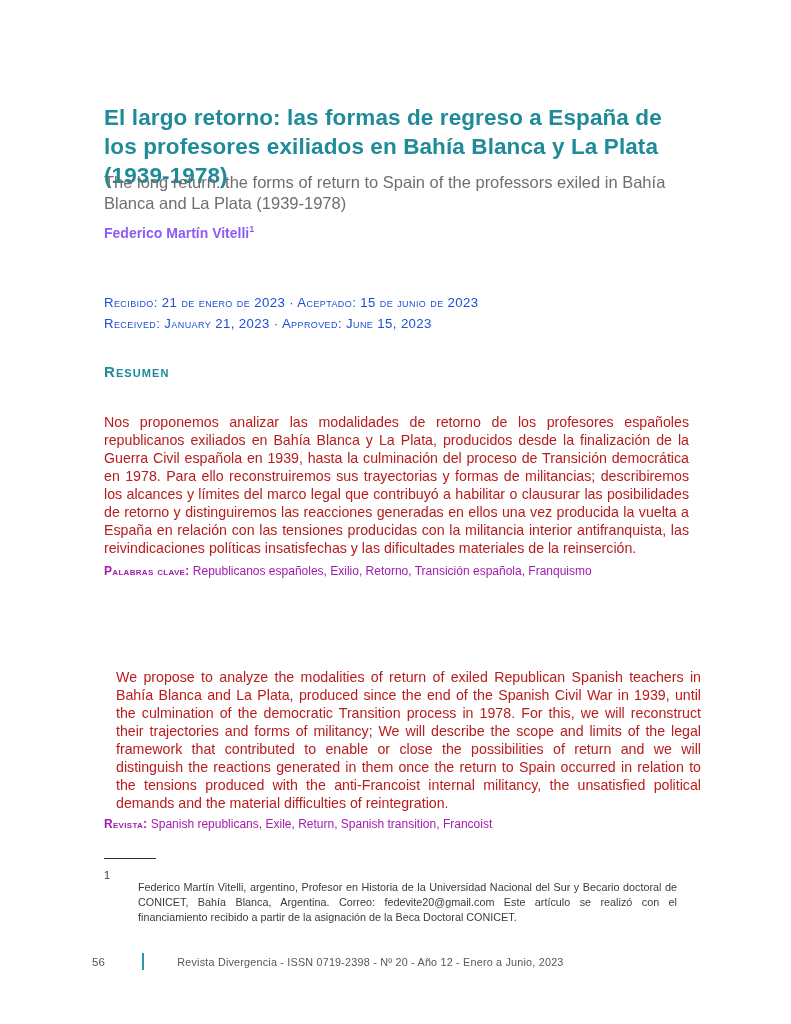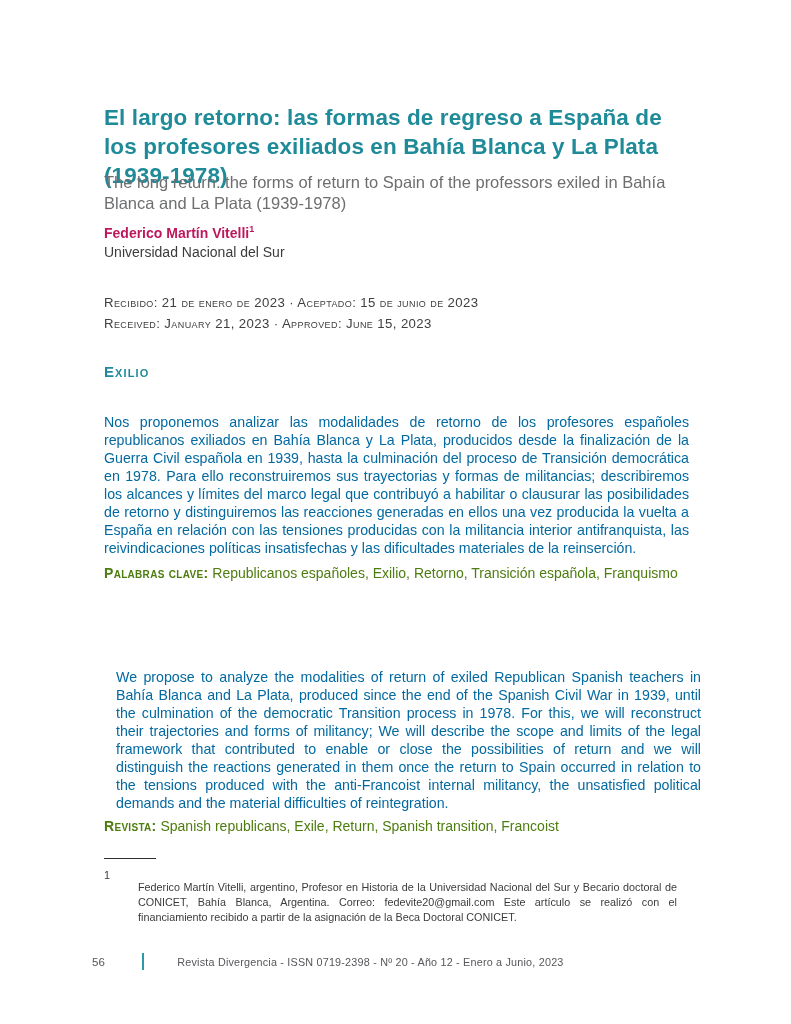--- a/index.html
+++ b/index.html
@@ -29,55 +29,55 @@
     top: 172px;
     font-size: 16.5px;
     line-height: 1.3;
     font-weight: 400;
     color: #6d6e70;
   }
   .author-block { top: 223px; }
   .author-name {
     font-size: 14px;
     font-weight: 700;
-    color: #be185d;
+    color: #8b5cf6;
     line-height: 1.4;
   }
   .author-name sup { font-size: 9px; }
   .author-affiliation {
     font-size: 14px;
     font-weight: 400;
     line-height: 1.4;
     color: #3b3b3c;
   }
   .dates-block {
     top: 292px;
     font-size: 13.2px;
     line-height: 1.62;
     font-variant: small-caps;
     letter-spacing: 0.4px;
-    color: #404040;
+    color: #1d4ed8;
   }
   .section-heading {
     font-size: 15px;
     font-weight: 700;
     font-variant: small-caps;
     letter-spacing: 1.1px;
     color: #1f8b99;
     margin: 0;
   }
   .heading-resumen { top: 363px; }
   .para {
     font-size: 14.2px;
     line-height: 1.27;
     text-align: justify;
-    color: #0369a1;
+    color: #b91c1c;
   }
   .para-resumen { top: 399px; }
-  .keywords-line { font-size: 14px; line-height: 1.3; color: #4d7c0f; }
+  .keywords-line { font-size: 12px; line-height: 1.3; color: #a21caf; }
   .keywords-label {
     font-weight: 700;
     font-variant: small-caps;
     letter-spacing: 0.3px;
   }
   .keywords-resumen { top: 564px; }
   .heading-abstract { top: 618px; }
   .para-abstract { top: 654px; margin-left: 12px; }
   .keywords-abstract { top: 817px; }
 
@@ -117,29 +117,28 @@
 <div class="page">
 
   <h1 class="block title-es">El largo retorno: las formas de regreso a España de los profesores exiliados en Bahía Blanca y La Plata (1939-1978)</h1>
 
   <div class="block title-en">The long return: the forms of return to Spain of the professors exiled in Bahía Blanca and La Plata (1939-1978)</div>
 
   <div class="block author-block">
     <div class="author-name">
       <span>Federico Martín Vitelli</span><sup>1</sup>
     </div>
-    <div class="author-affiliation">Universidad Nacional del Sur</div>
   </div>
 
   <div class="block dates-block">
     <div>Recibido: 21 de enero de 2023 · Aceptado: 15 de junio de 2023</div>
     <div>Received: January 21, 2023 · Approved: June 15, 2023</div>
   </div>
 
-  <h2 class="block section-heading heading-resumen">Exilio</h2>
+  <h2 class="block section-heading heading-resumen">Resumen</h2>
 
   <p class="block para para-resumen" lang="es">Nos proponemos analizar las modalidades de retorno de los profesores españoles republicanos exiliados en Bahía Blanca y La Plata, producidos desde la finalización de la Guerra Civil española en 1939, hasta la culminación del proceso de Transición democrática en 1978. Para ello reconstruiremos sus trayectorias y formas de militancias; describiremos los alcances y límites del marco legal que contribuyó a habilitar o clausurar las posibilidades de retorno y distinguiremos las reacciones generadas en ellos una vez producida la vuelta a España en relación con las tensiones producidas con la militancia interior antifranquista, las reivindicaciones políticas insatisfechas y las dificultades materiales de la reinserción.</p>
 
   <div class="block keywords-line keywords-resumen">
     <span class="keywords-label">Palabras clave:</span>
     <span>Republicanos españoles, Exilio, Retorno, Transición española, Franquismo</span>
   </div>
 
 
   <p class="block para para-abstract" lang="en">We propose to analyze the modalities of return of exiled Republican Spanish teachers in Bahía Blanca and La Plata, produced since the end of the Spanish Civil War in 1939, until the culmination of the democratic Transition process in 1978. For this, we will reconstruct their trajectories and forms of militancy; We will describe the scope and limits of the legal framework that contributed to enable or close the possibilities of return and we will distinguish the reactions generated in them once the return to Spain occurred in relation to the tensions produced with the anti-Francoist internal militancy, the unsatisfied political demands and the material difficulties of reintegration.</p>

